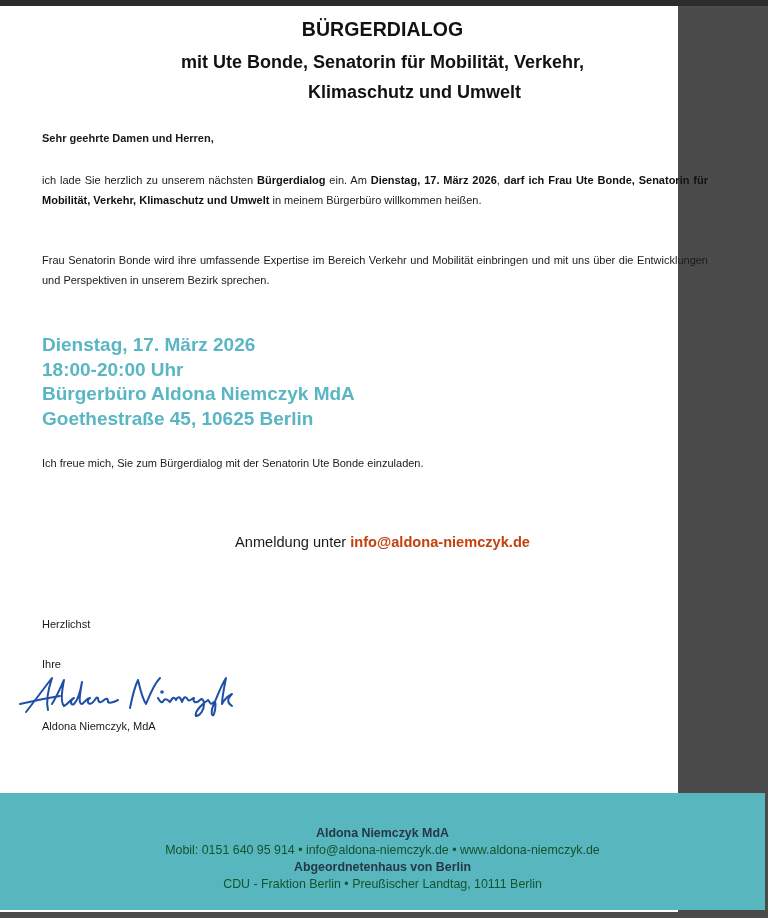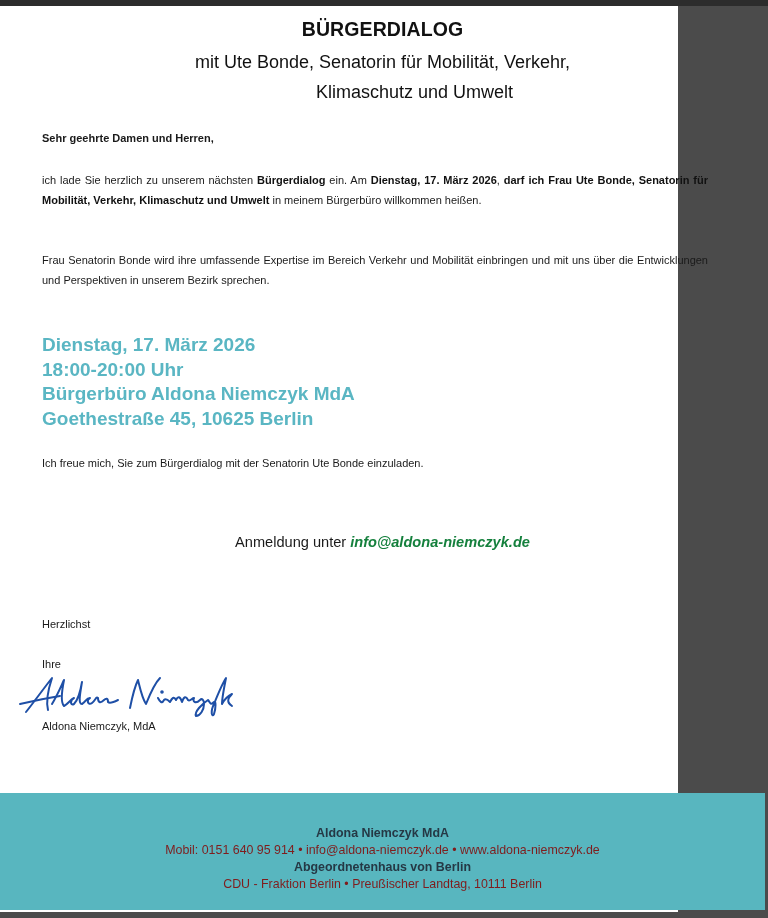--- a/index.html
+++ b/index.html
@@ -17,21 +17,21 @@
     position: absolute; left: 0; top: 6px; width: 678px; height: 906px;
     background: #ffffff;
     color: #111;
   }
   .title {
     position: absolute; top: 12px; left: 0; width: 765px; text-align: center;
     font-size: 19.5px; font-weight: bold; letter-spacing: 0.1px; color: #111;
   }
   .subtitle {
     position: absolute; left: 0; width: 765px; text-align: center;
-    font-size: 18px; font-weight: normal; color: #111;
+    font-size: 18px; font-weight: bold; color: #111;
   }
   .subtitle.l1 { top: 46px; }
   .subtitle.l2 { top: 76px; margin-left: 32px; }
 
   .body-text {
     position: absolute; left: 42px; width: 666px;
     font-size: 11px; line-height: 20px; color: #1a1a1a;
   }
   .greeting { top: 122px; font-weight: bold; }
   .para1 { top: 164px; text-align: justify; }
@@ -42,38 +42,38 @@
     position: absolute; left: 42px; top: 327px;
     color: #5ab6c3; font-weight: bold; font-size: 19px; line-height: 24.5px;
   }
   .event div { white-space: nowrap; }
 
   .closing-line { top: 447px; }
   .register {
     position: absolute; left: 0; width: 765px; top: 528px; text-align: center;
     font-size: 14.6px; color: #1a1a1a;
   }
-  .register a { color: #15803d; font-weight: bold; text-decoration: none; font-style: italic; }
+  .register a { color: #c2410c; font-weight: bold; text-decoration: none; }
 
   .herzlichst { top: 608px; }
   .ihre { top: 648px; }
   .signature {
     position: absolute; left: 18px; top: 668px; width: 220px; height: 44px;
   }
   .sig-name { top: 710px; }
 
   .footer {
     position: absolute; left: 0; top: 787px; width: 765px; height: 117px;
     background: #58b6bf;
     text-align: center;
     font-size: 12.4px; line-height: 17px;
   }
   .footer .inner { position: absolute; top: 32px; left: 0; width: 765px; }
   .footer .strong { font-weight: bold; color: #253845; }
-  .footer .light { color: #7f1d1d; }
+  .footer .light { color: #14532d; }
   .bottombar {
     position: absolute; left: 0; top: 913px; width: 768px; height: 5px; background: #4b4b4b;
   }
 </style>
 </head>
 <body>
 
 <div class="topbar"></div>
 
 <div class="page">

